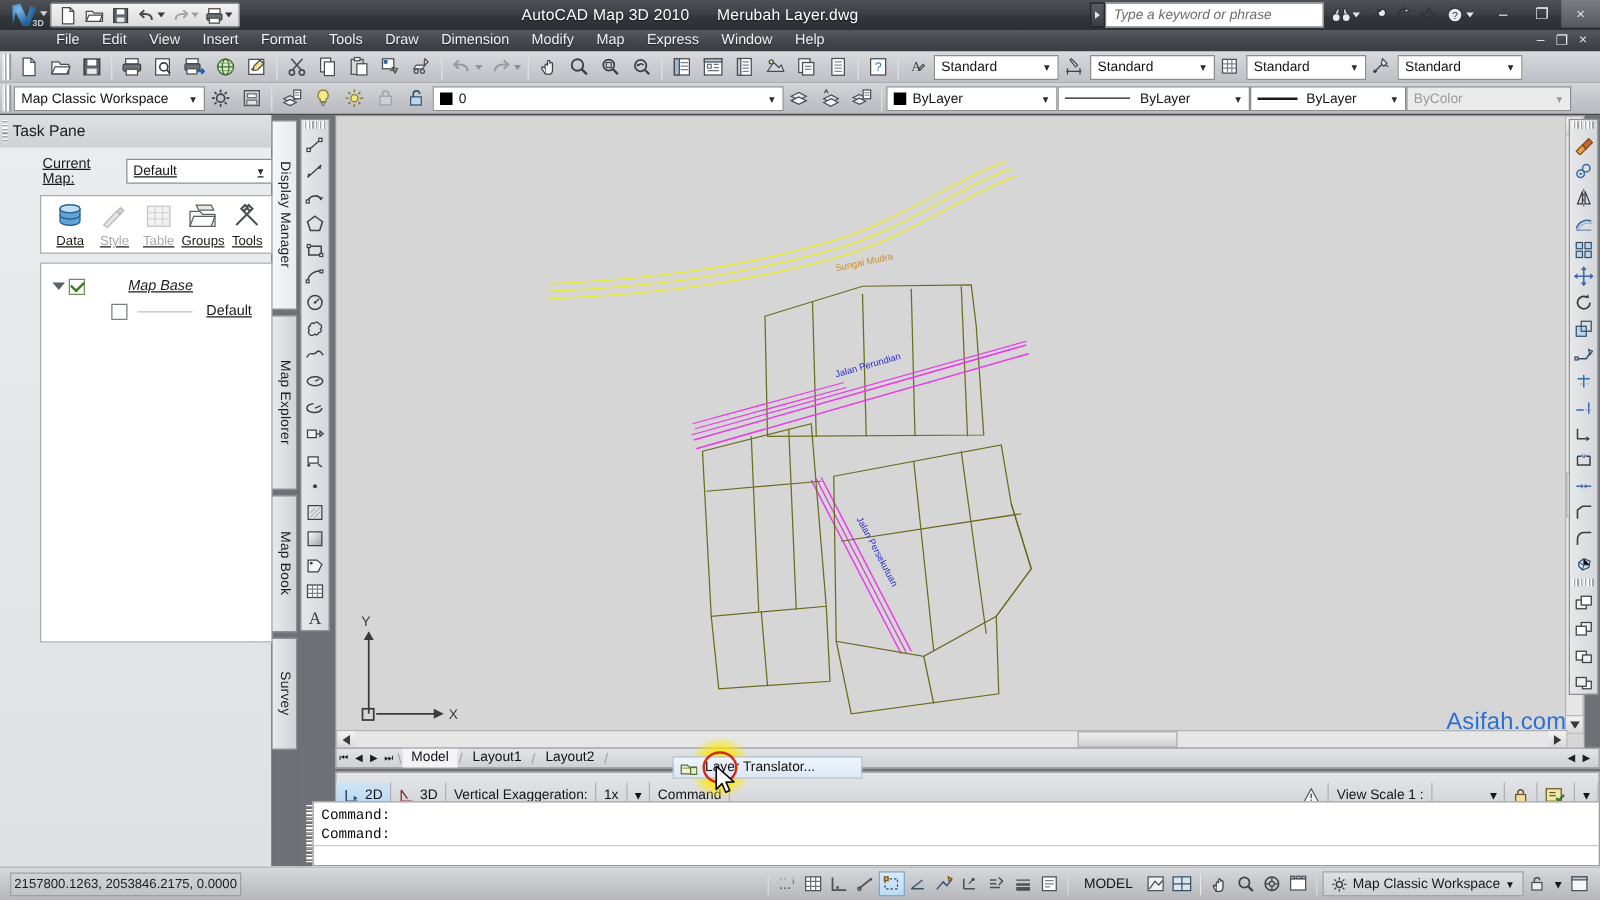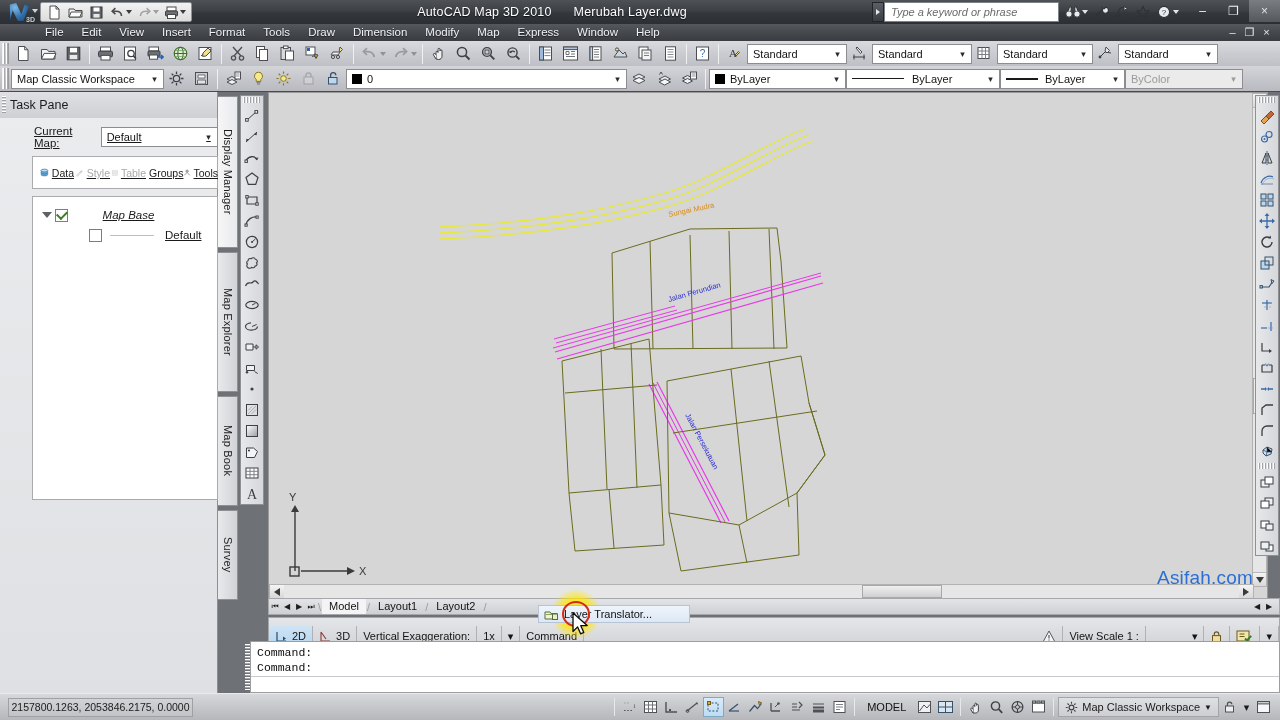--- a/index.html
+++ b/index.html
@@ -111,21 +111,21 @@
     font-size:12.5px; color:#1b1b1b; padding-left:10px;
   }
   .tp-grip { position:absolute;left:2px;top:4px;width:4px;height:18px;
     background:repeating-linear-gradient(to bottom,#ffffff 0 1px,#a0a1a5 1px 2px,transparent 2px 3px);}
   .tp-body { position:absolute; left:16px; top:26px; width:218px; height:575px; padding:4px 16px;text-decoration:underline;}
   .curmap { display:flex;align-items:center;gap:5px;margin:3px 0 7px 2px;}
   .curmap label { font-size:11.5px;color:#1a1a1a;}
   .curmap .combo { width:127px; }
   .panelbox { background:#fff;border:1px solid #a9abaf;}
   .iconrow { display:flex; padding:4px 2px 3px 6px; gap:1px;}
-  .iconcell { width:35px; display:flex;flex-direction:row;align-items:center;gap:2px;}
+  .iconcell { width:35px; display:flex;flex-direction:column;align-items:center;gap:2px;}
   .iconcell .lbl { font-size:10.5px;color:#1a1a1a;}
   .iconcell.dis .lbl { color:#a6a8ac;}
   .treebox { margin-top:7px;height:304px;background:#fff;border:1px solid #a9abaf;padding:8px 6px;}
   .trow { display:flex;align-items:center;height:20px;}
   .tw-caret { width:16px;display:flex;align-items:center;justify-content:center;}
   .tw-caret i { width:0;height:0;border-left:5px solid transparent;border-right:5px solid transparent;border-top:6px solid #5d6266;}
   .tw-chk { width:13px;height:13px;border:1px solid #7a7d81;background:#fff;display:flex;align-items:center;justify-content:center;}
   .tw-chk.on { border-color:#6b8f55; }
   .tw-chk.on::after { content:"";width:8px;height:5px;border-left:2px solid #3f7d23;border-bottom:2px solid #3f7d23;transform:rotate(-45deg) translate(1px,-1px);}
   .trow .tlabel { flex:1; text-align:center; font-style:italic; font-size:11.5px; padding-right:22px;}
@@ -714,21 +714,21 @@
   <div class="combo" style="width:154px">
     <span style="width:52px;height:1px;background:#1a1a1a;display:inline-block;margin-right:8px;"></span>
     <span class="cv">ByLayer</span>
         <span class="cdn">▾</span>
   </div>
   <div class="combo" style="width:125px">
     <span style="width:32px;height:2px;background:#1a1a1a;display:inline-block;margin-right:7px;"></span>
     <span class="cv">ByLayer</span>
         <span class="cdn">▾</span>
   </div>
-  <div class="combo dis" style="width:118px">
+  <div class="combo dis" style="width:132px">
     <span class="cv">ByColor</span>
         <span class="cdn">▾</span>
   </div>
 </div>
 
 <div class="taskpane">
   <div class="tp-grip"></div>
   <div class="tp-title">Task Pane</div>
   <div class="tp-body">
     <div class="curmap">

